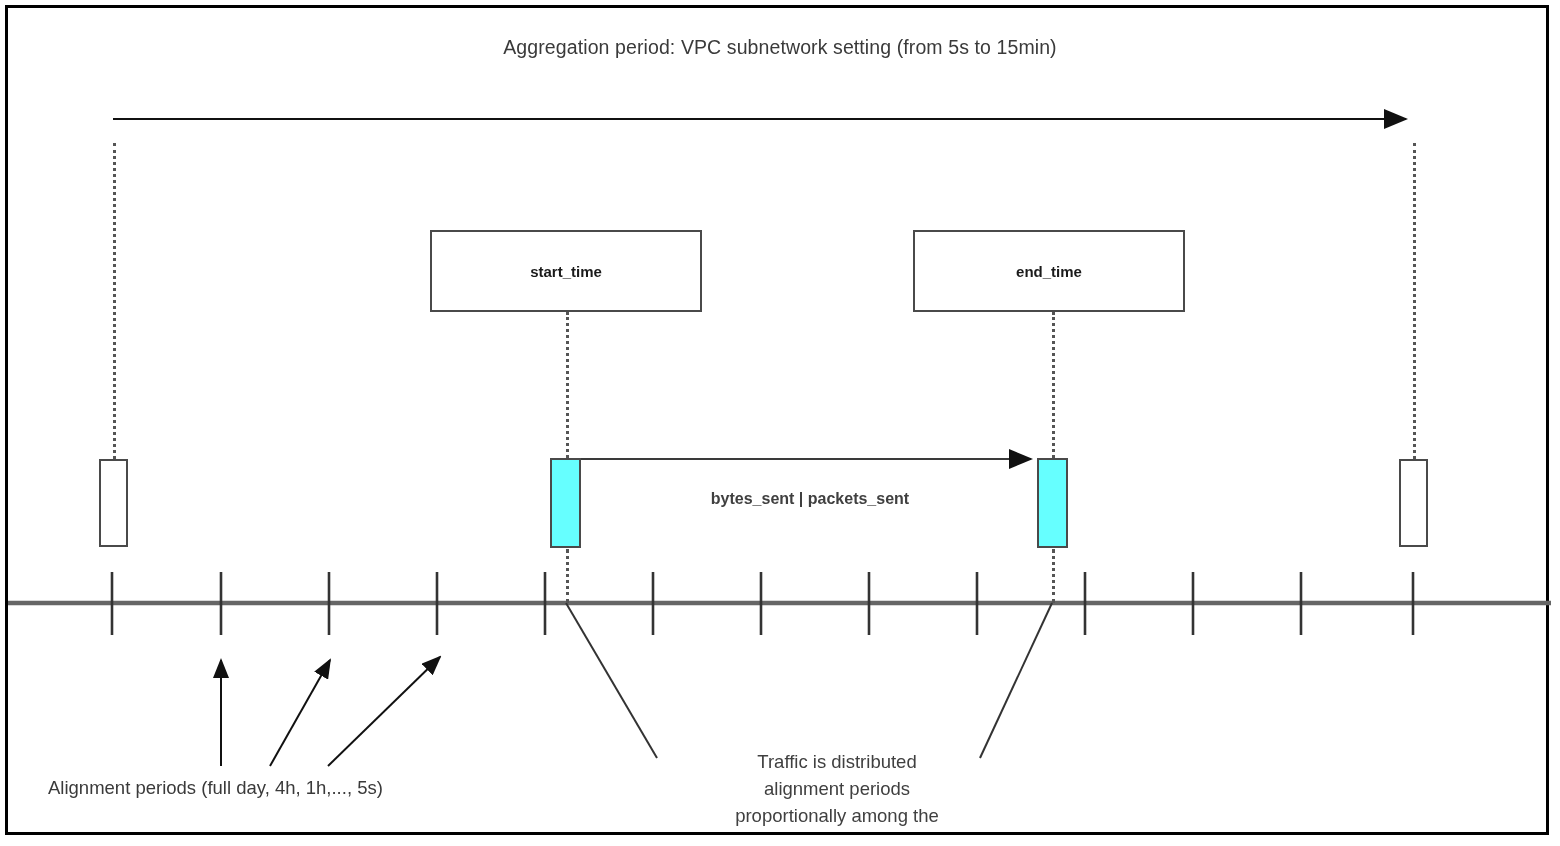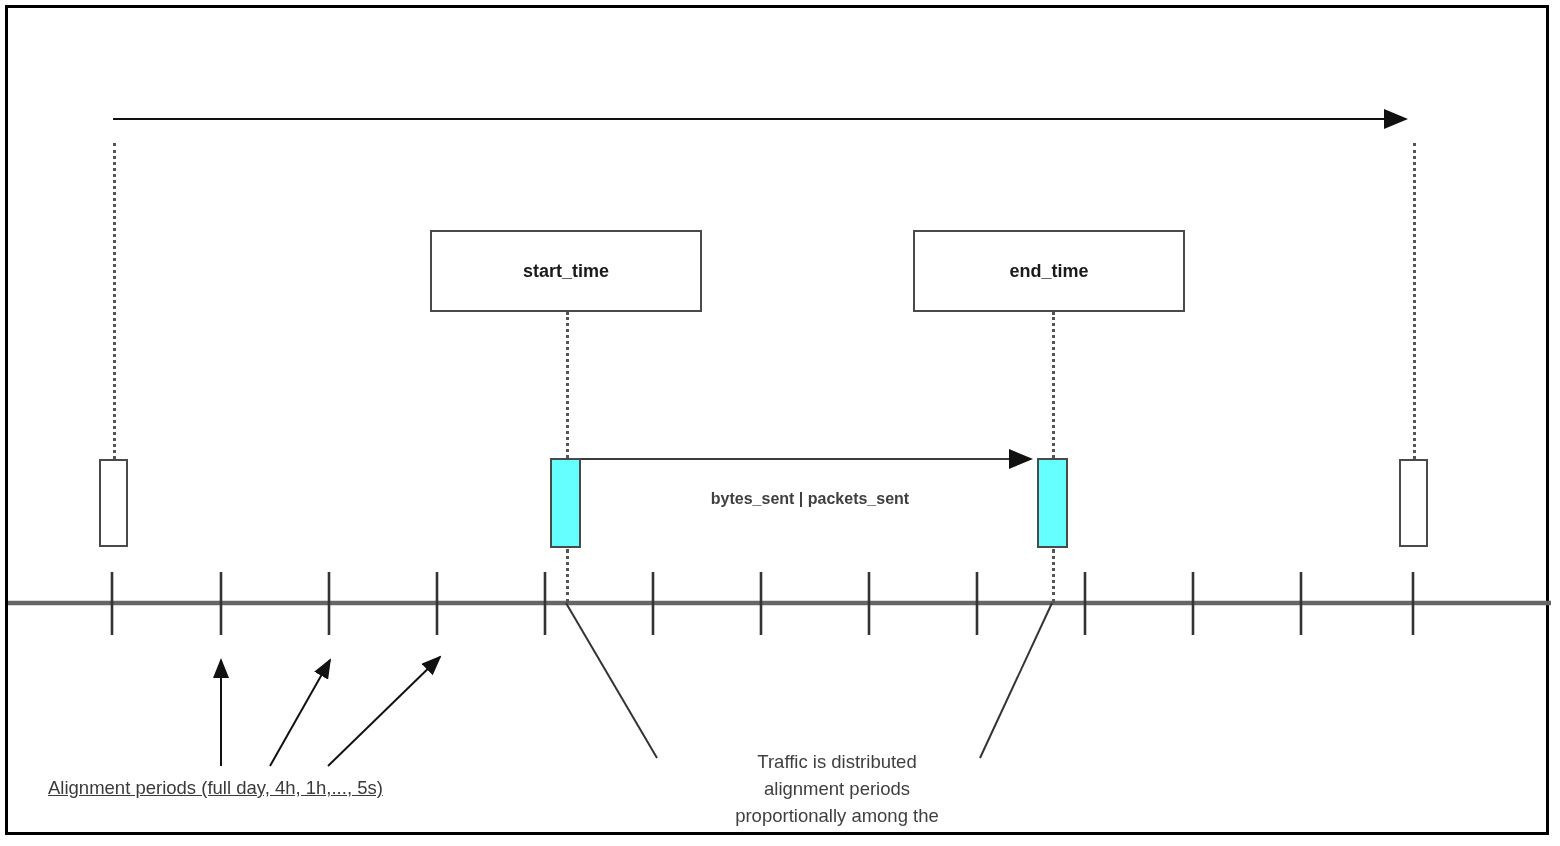--- a/index.html
+++ b/index.html
@@ -46,21 +46,21 @@
     letter-spacing: 0.1px;
   }
   .labelbox {
     position: absolute;
     box-sizing: border-box;
     border: 2px solid #4a4a4a;
     background: #ffffff;
     display: flex;
     align-items: center;
     justify-content: center;
-    font-size: 18px;
+    font-size: 15px;
     font-weight: bold;
     color: #1a1a1a;
   }
   #box-start { left: 430px; top: 230px; width: 272px; height: 82px; }
   #box-end   { left: 913px; top: 230px; width: 272px; height: 82px; }
 
   .evt-rect {
     position: absolute;
     box-sizing: border-box;
     border: 2px solid #4a4a4a;
@@ -101,21 +101,20 @@
     font-weight: bold;
     color: #404040;
   }
   .caption-left {
     position: absolute;
     left: 48px;
     top: 777px;
     font-size: 18.5px;
     color: #3a3a3a;
     white-space: nowrap;
-    text-decoration: underline;
   }
   .caption-right {
     position: absolute;
     left: 694px;
     top: 748px;
     width: 286px;
     text-align: center;
     font-size: 18.5px;
     line-height: 27px;
     color: #404040;
@@ -165,20 +164,21 @@
       <line x1="270" y1="766" x2="330" y2="660" stroke="#111111" stroke-width="2" marker-end="url(#arrowheadsm)"></line>
       <line x1="328" y1="766" x2="440" y2="657" stroke="#111111" stroke-width="2" marker-end="url(#arrowheadsm)"></line>
     </g>
 
     <g stroke="#333333" stroke-width="2">
       <line x1="566" y1="603" x2="657" y2="758"></line>
       <line x1="1052" y1="603" x2="980" y2="758"></line>
     </g>
   </svg>
 
+  <div class="title">Aggregation period: VPC subnetwork setting (from 5s to 15min)</div>
 
   <div class="vdot" id="dot-far-left"></div>
   <div class="vdot" id="dot-far-right"></div>
   <div class="vdot" id="dot-start-up"></div>
   <div class="vdot" id="dot-end-up"></div>
   <div class="vdot" id="dot-start-dn"></div>
   <div class="vdot" id="dot-end-dn"></div>
 
   <div class="labelbox" id="box-start">start_time</div>
   <div class="labelbox" id="box-end">end_time</div>

